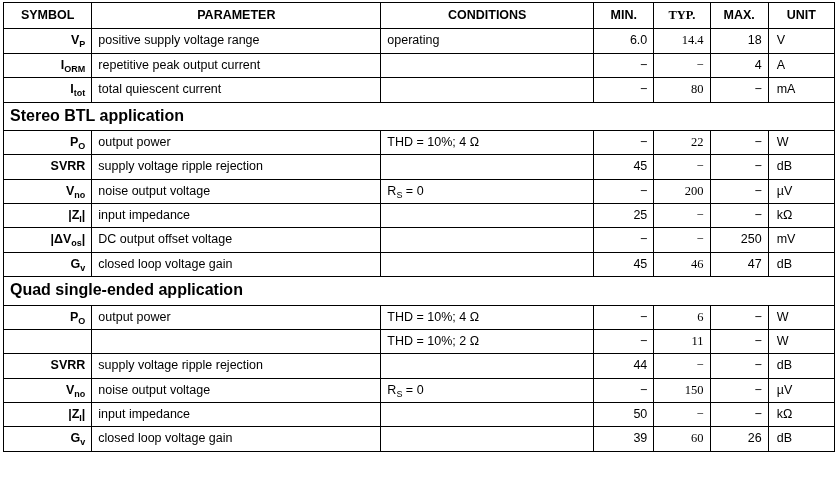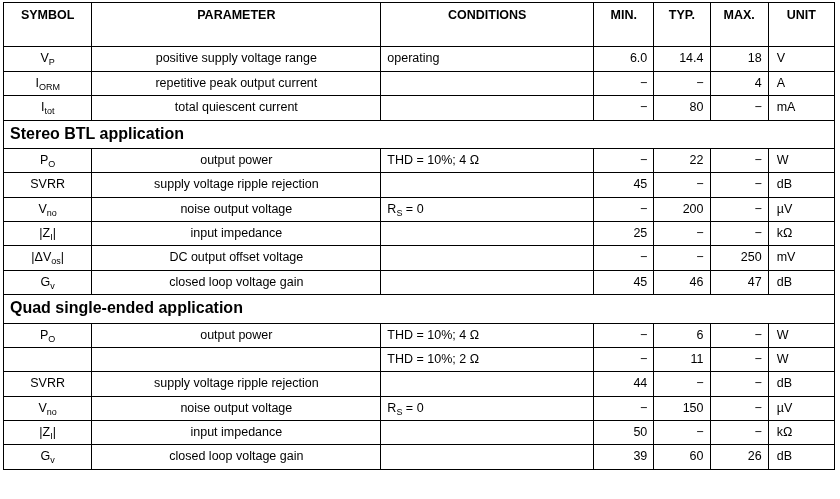--- a/index.html
+++ b/index.html
@@ -28,31 +28,31 @@
     padding: 4px 6px 5px 6px;
     line-height: 1.15;
     vertical-align: middle;
     height: 19px;
     box-sizing: border-box;
   }
   .spec-table thead th {
     font-weight: bold;
     text-align: center;
     font-size: 12.5px;
-    padding: 5px 4px 24px 4px;
+    padding: 5px 4px 6px 4px;
   }
   th.col-symbol, td.col-symbol { width: 88px; }
-  th.col-param,  td.col-param  { width: 288px; text-align: center; }
+  th.col-param,  td.col-param  { width: 288px; }
   th.col-cond,   td.col-cond   { width: 212px; }
   th.col-min,    td.col-min    { width: 60px; }
-  th.col-typ,    td.col-typ    { width: 56px; }
+  th.col-typ,    td.col-typ    { width: 56px; font-family: Liberation Serif, serif; }
   th.col-max,    td.col-max    { width: 58px; }
   th.col-unit,   td.col-unit   { width: 66px; }
 
-  th.col-symbol, td.col-symbol { text-align: center; }
+  th.col-symbol, td.col-symbol { text-align: right; font-weight: bold; }
   th.col-symbol { text-align: center; }
 
   td.num { text-align: right; padding-left: 8px; }
   td.unit { text-align: left; padding-left: 8px; }
 
   .section-row td {
     font-weight: bold;
     font-size: 16px;
     padding-left: 6px;
   }

